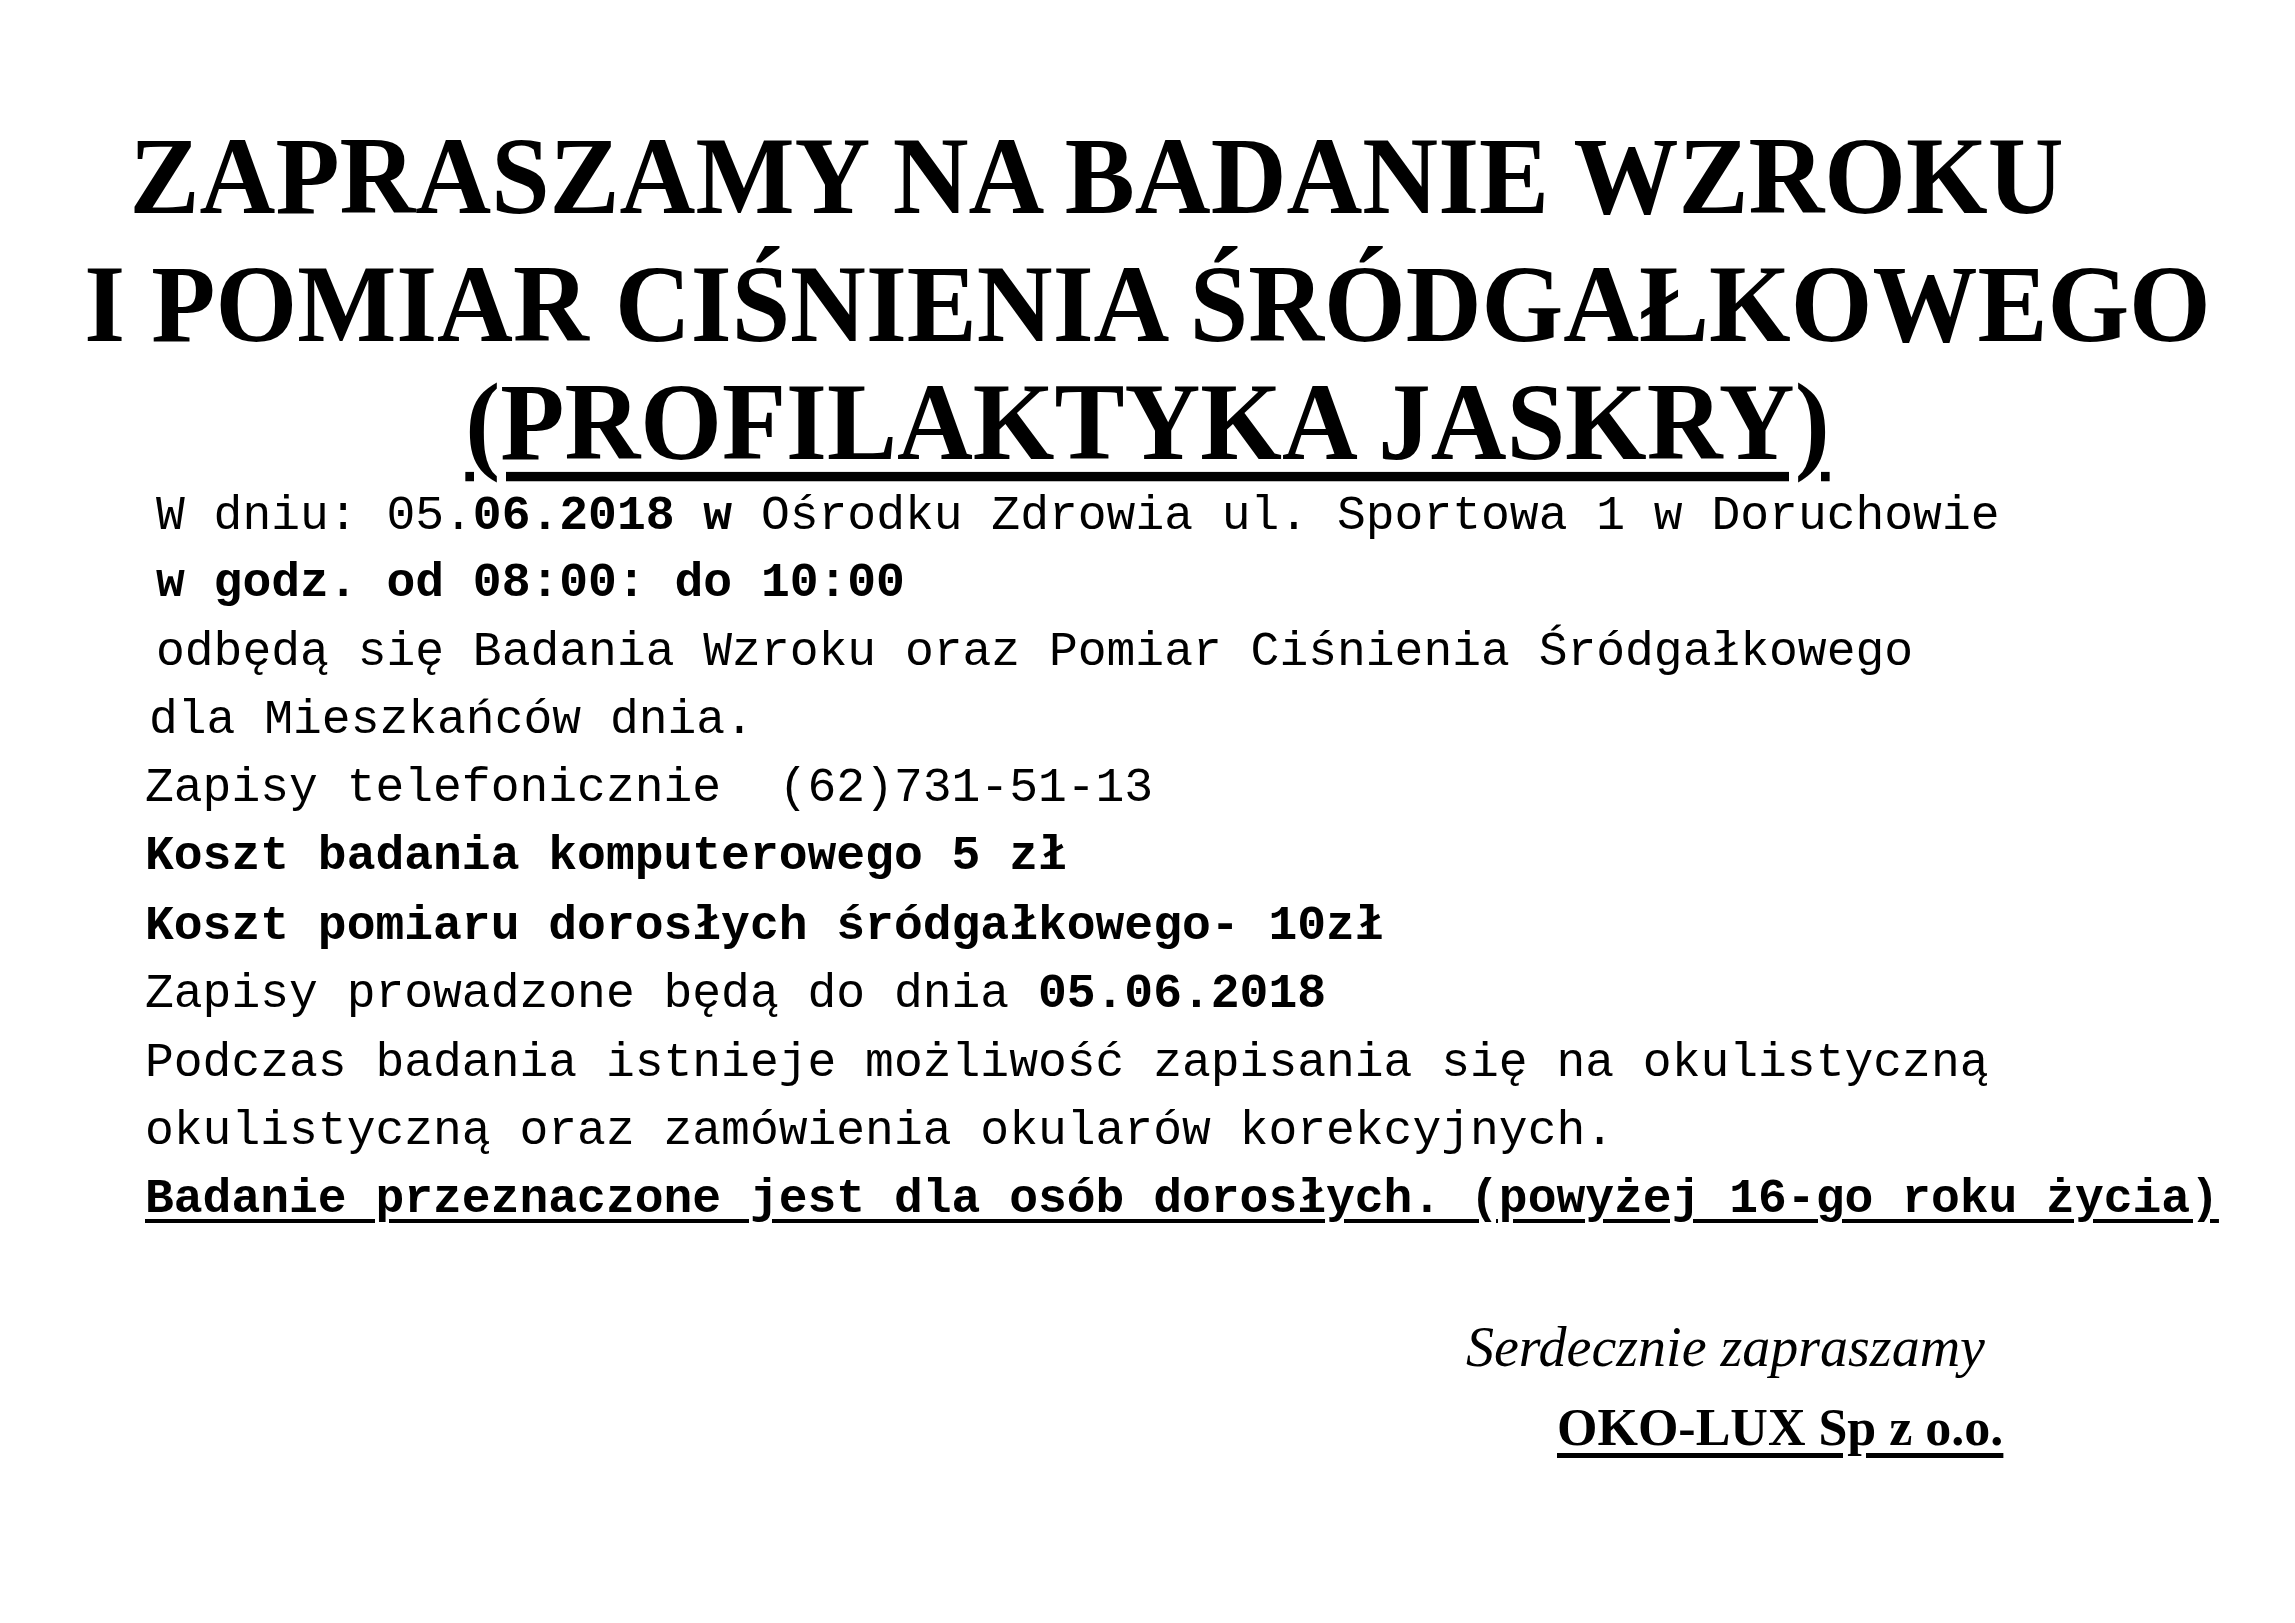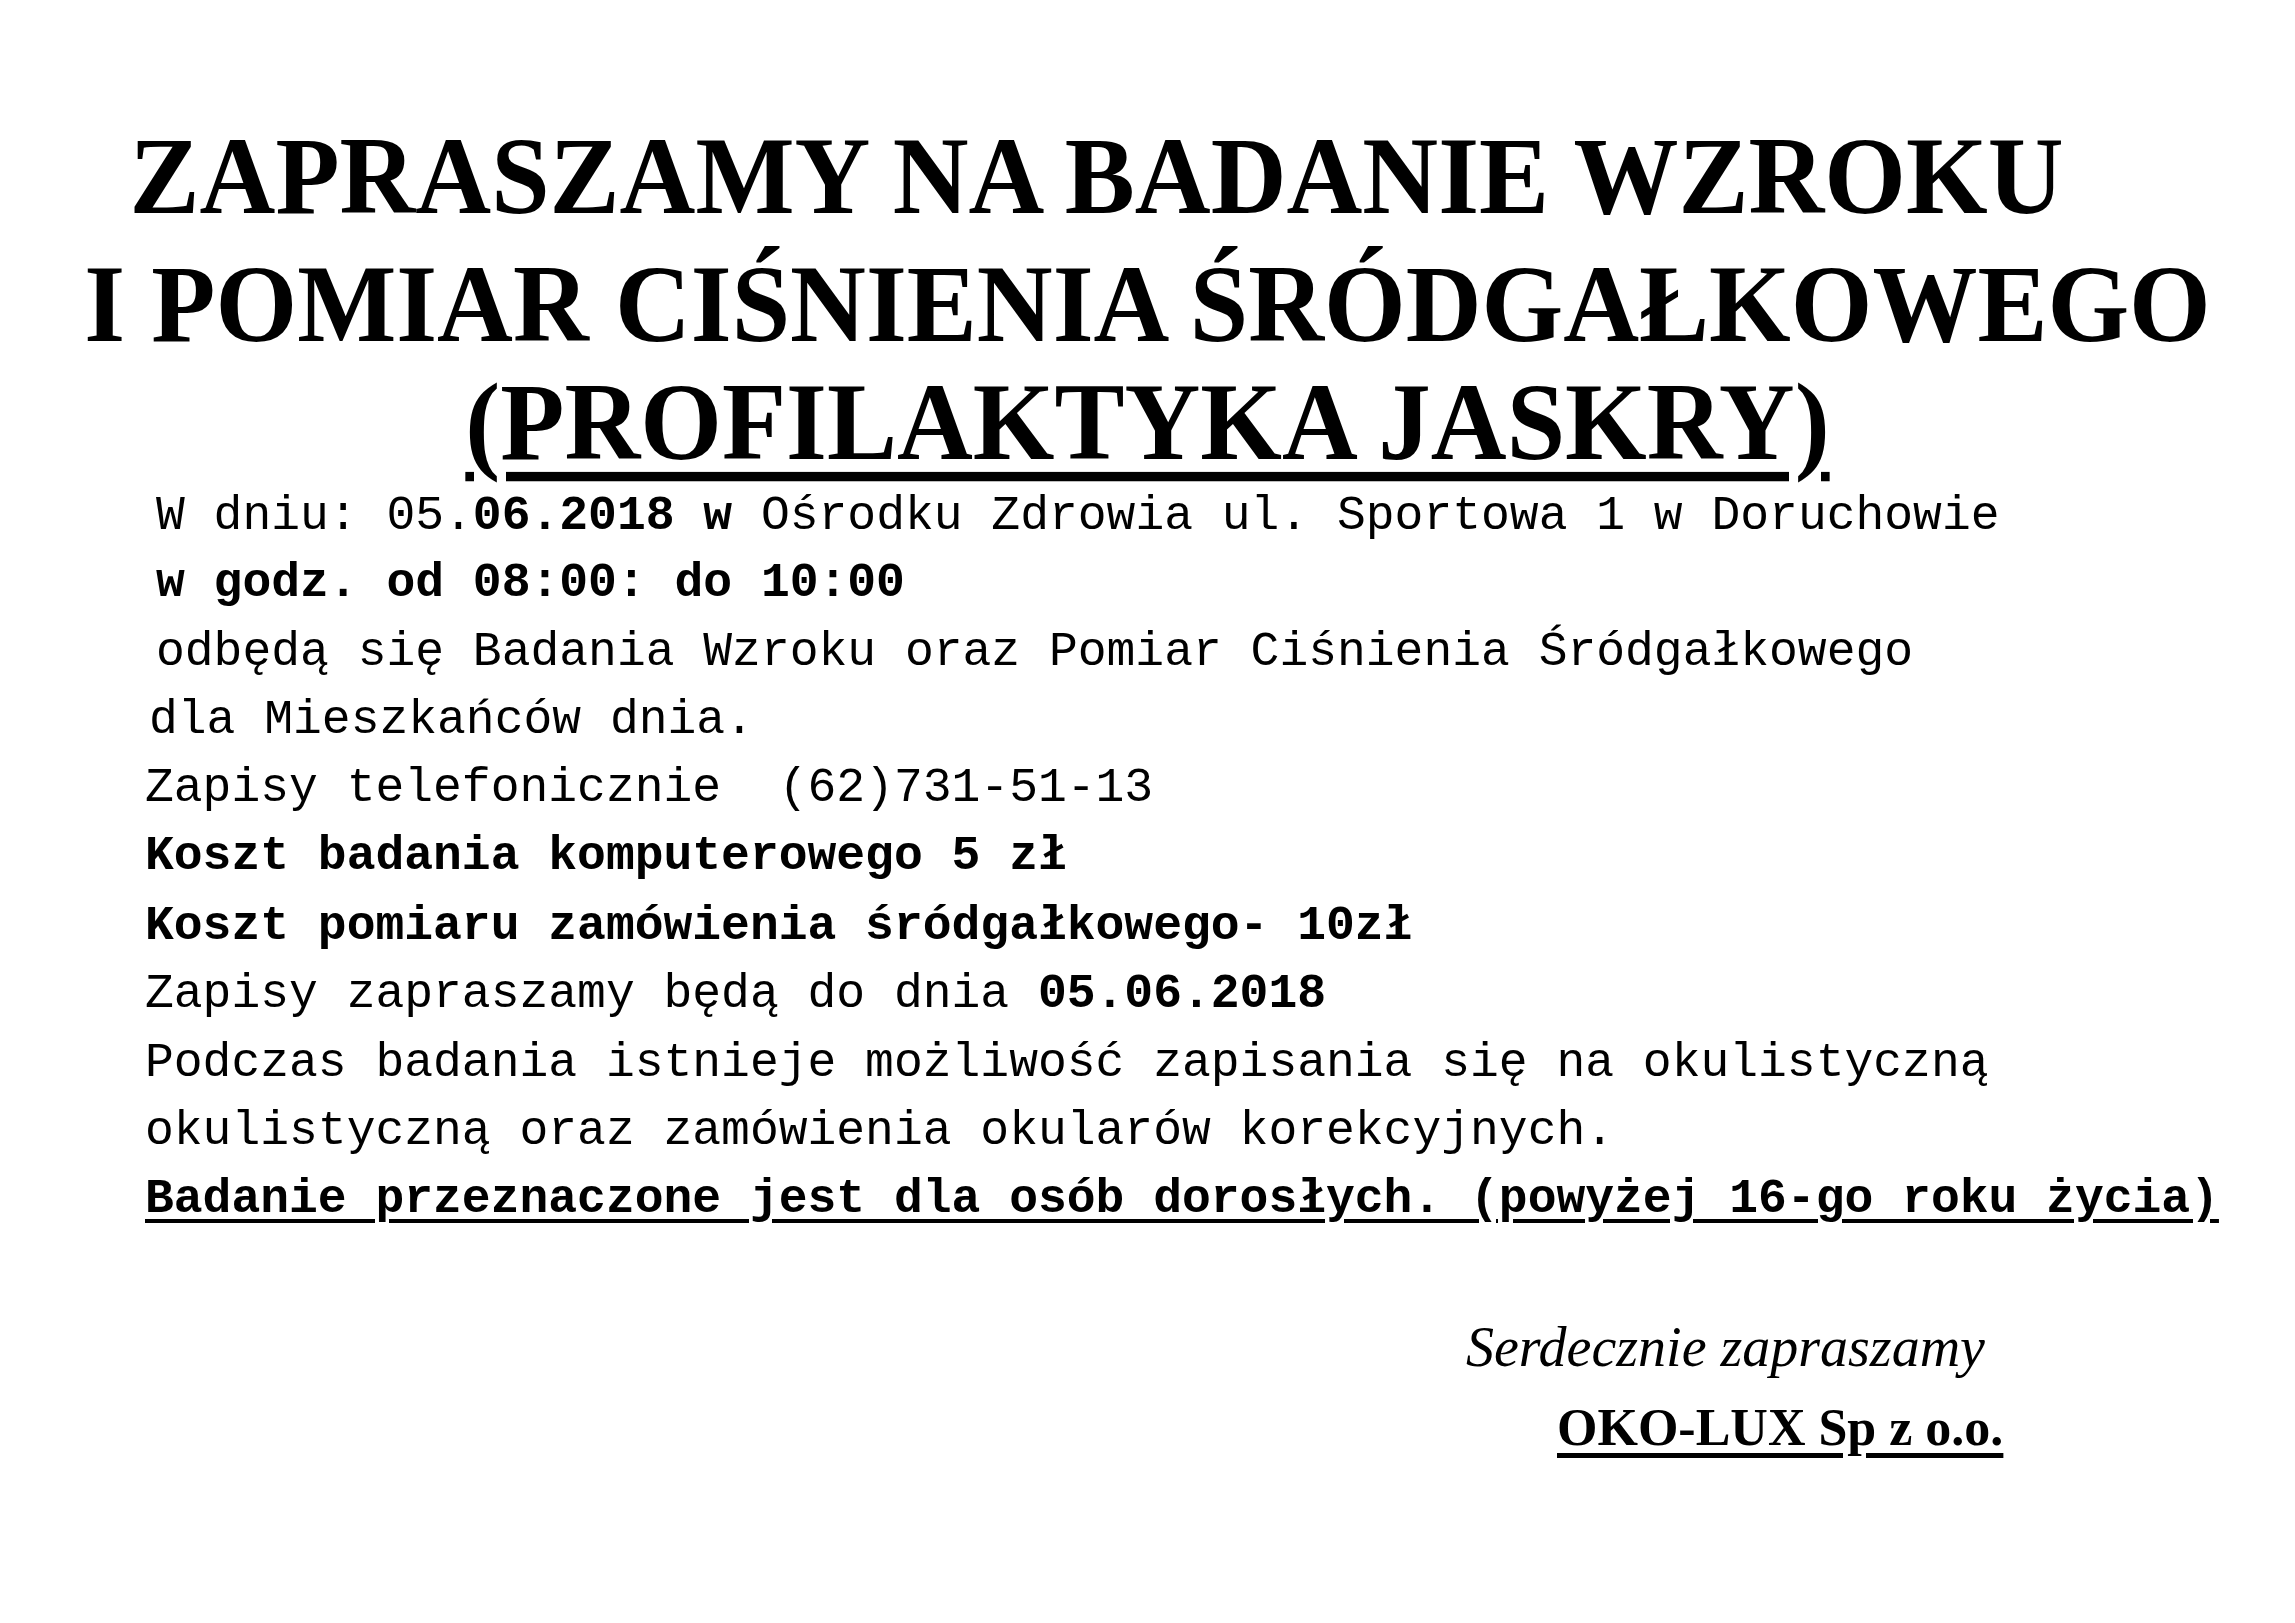--- a/index.html
+++ b/index.html
@@ -36,21 +36,21 @@
 <div class="title t1">ZAPRASZAMY NA BADANIE WZROKU</div>
 <div class="title t2">I POMIAR CIŚNIENIA ŚRÓDGAŁKOWEGO</div>
 <div class="title t3"><span>(PROFILAKTYKA JASKRY)</span></div>
 
 <div class="line l1"><span>W dniu: 05.</span><span class="b">06.2018 w</span><span> Ośrodku Zdrowia ul. Sportowa 1 w Doruchowie</span></div>
 <div class="line l2 b">w godz. od 08:00: do 10:00</div>
 <div class="line l3">odbędą się  Badania Wzroku oraz Pomiar Ciśnienia Śródgałkowego</div>
 <div class="line l4">dla Mieszkańców dnia.</div>
 <div class="line l5"><span style="white-space:pre">Zapisy telefonicznie  </span><span>(62)731-51-13</span></div>
 <div class="line l6 b">Koszt badania komputerowego 5 zł</div>
-<div class="line l7 b">Koszt pomiaru zamówienia śródgałkowego- 10zł</div>
-<div class="line l8"><span style="white-space:pre">Zapisy zapraszamy będą do dnia </span><span class="b">05.06.2018</span></div>
+<div class="line l7 b">Koszt pomiaru dorosłych śródgałkowego- 10zł</div>
+<div class="line l8"><span style="white-space:pre">Zapisy prowadzone będą do dnia </span><span class="b">05.06.2018</span></div>
 <div class="line l9">Podczas badania istnieje możliwość zapisania się na okulistyczną</div>
 <div class="line l10">okulistyczną oraz zamówienia okularów korekcyjnych.</div>
 <div class="line l11 b u">Badanie przeznaczone jest dla osób dorosłych. (powyżej 16-go roku życia)</div>
 
 <div class="sig1">Serdecznie zapraszamy</div>
 <div class="sig2">OKO-LUX Sp z o.o.</div>
 
 
 </body></html>

